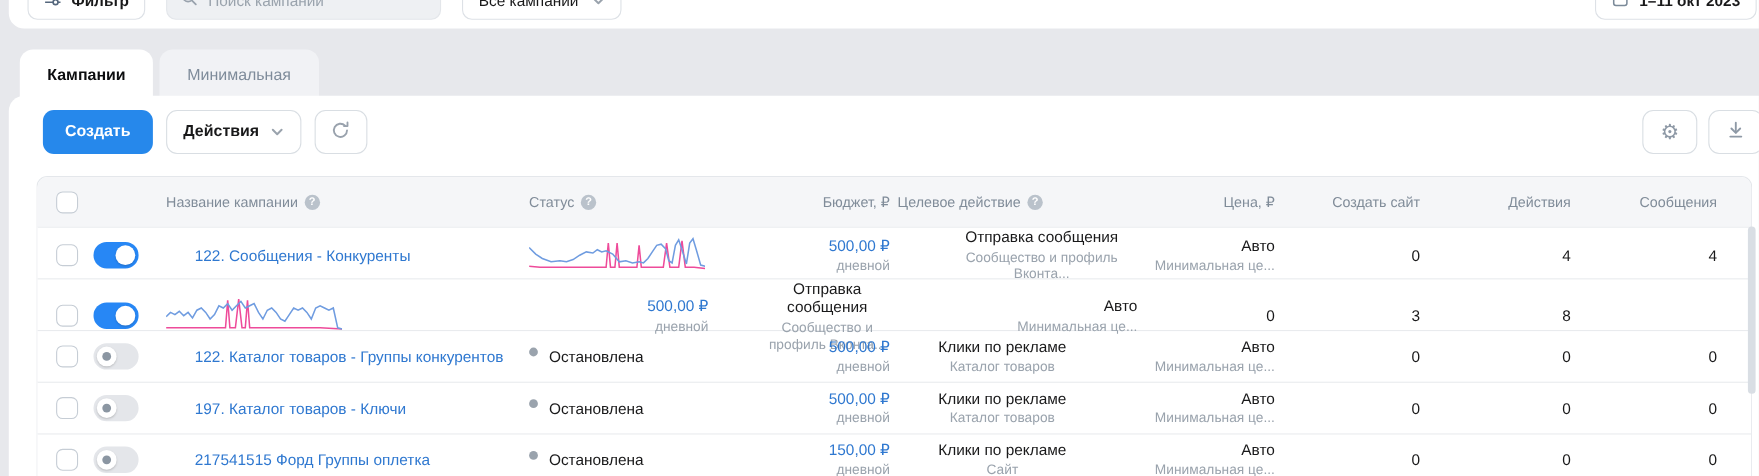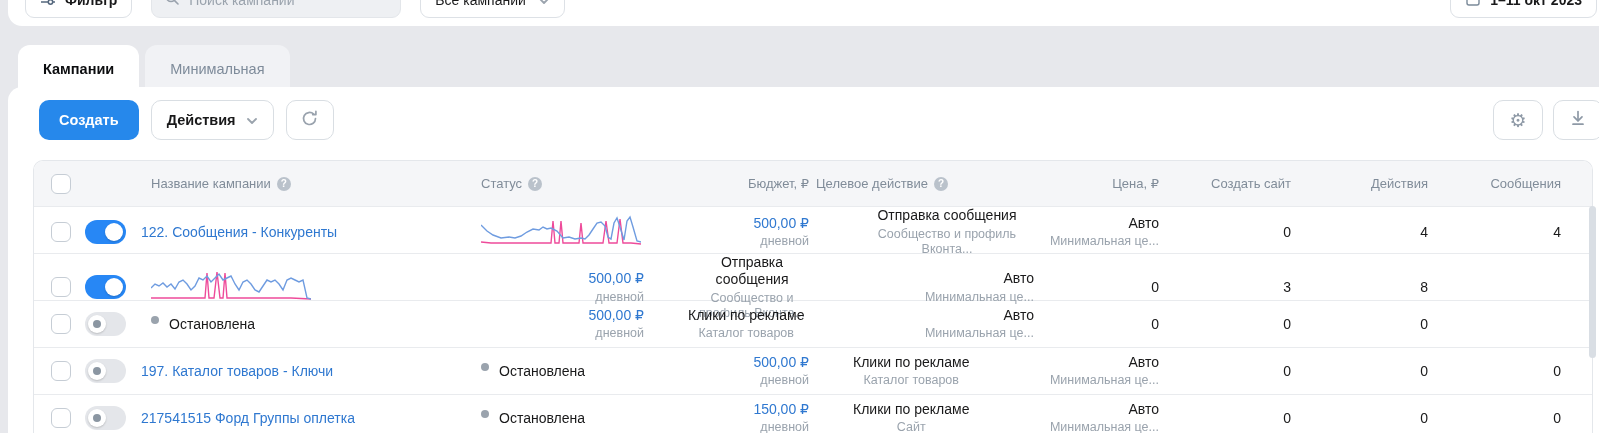--- a/index.html
+++ b/index.html
@@ -59,21 +59,21 @@
   .c-toggle { padding-left:4px; }
   .toggle { width:41px; height:24px; border-radius:12px; position:relative; cursor:pointer; }
   .toggle.on { background:#2787f5; }
   .toggle.off { background:#e4e6ea; }
   .knob { position:absolute; top:3px; width:18px; height:18px; border-radius:50%; background:#fff;
           box-shadow:0 1px 2px rgba(0,0,0,.18); }
   .toggle.on .knob { right:3px; }
   .toggle.off .knob { left:3px; }
   .toggle.off .knob::after { content:""; position:absolute; left:5px; top:5px; width:8px; height:8px;
           border-radius:50%; background:#8b96a2; }
-  .link { color:#2f78d0; cursor:pointer; }
+  .link { color:#2f78d0; cursor:pointer;margin-left:36px; }
   .c-status { padding-left:10px; display:flex; }
   .dot { width:8px; height:8px; border-radius:50%; background:#9aa3ad; margin-right:10px; flex:none; }
   .two { display:flex; flex-direction:column; line-height:1.2; }
   .sub { color:#9aa3ad; font-size:12.5px; margin-top:3px; }
   .c-budget .v { color:#2f78d0; }
   .c-target { padding-left:37px;text-align:center; }
   .cell { display:flex; }
   .spark { display:block; }
   .spark-blue { stroke:#6f9ce0; fill:none; stroke-width:1.4; }
   .spark-pink { stroke:#ee4b9a; fill:none; stroke-width:1.4; }
@@ -279,20 +279,23 @@
 
       <div class="grid trow">
         <div class="cell c-check">
             <span class="checkbox"></span>
           </div>
         <div class="cell c-toggle">
             <span class="toggle off">
               <span class="knob"></span>
             </span>
           </div>
+        <div class="cell">
+            <span class="link">122. Каталог товаров - Группы конкурентов</span>
+          </div>
         <div class="cell c-status">
             <span class="dot"></span>
             <span>Остановлена</span>
           </div>
         <div class="cell right c-budget">
             <span class="two">
               <span class="v">500,00 ₽</span>
               <span class="sub">дневной</span>
             </span>
           </div>

